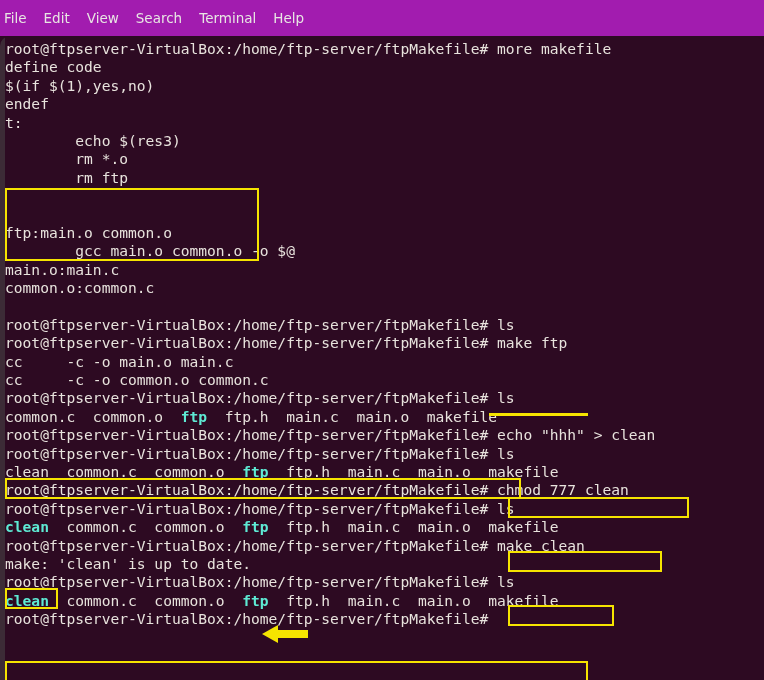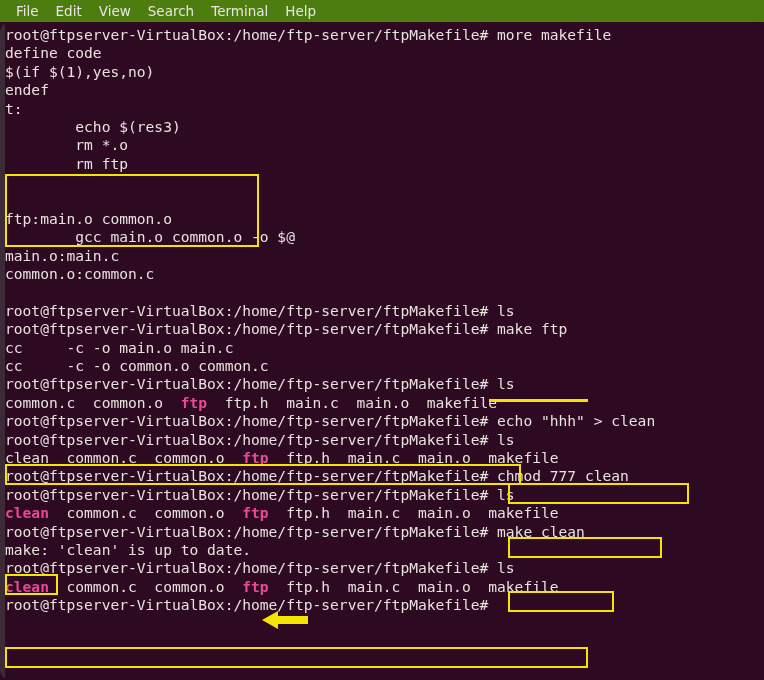--- a/index.html
+++ b/index.html
@@ -9,25 +9,25 @@
   }
   body {
     width: 764px;
     height: 680px;
     overflow: hidden;
     font-family: "DejaVu Sans Mono", "Liberation Mono", monospace;
   }
 
   
   #menubar {
-    height: 22px;
-    background: #4d7c0f;
+    height: 36px;
+    background: #a21caf;
     display: flex;
     align-items: center;
-    padding-left: 16px;
+    padding-left: 4px;
     box-sizing: border-box;
   }
   .menu-item {
     color: #e8e6e3;
     font-family: "DejaVu Sans", "Liberation Sans", sans-serif;
     font-size: 13.5px;
     margin-right: 17px;
     line-height: 22px;
     white-space: nowrap;
   }
@@ -56,21 +56,21 @@
   }
   .line {
     height: 18.4px;
     line-height: 18.4px;
     font-size: 14.6px;
     color: #e8e3dd;
     white-space: pre;
     letter-spacing: 0px;
   }
   .blank { color: transparent; }
-  .green { color: #ec4899; font-weight: bold; }
+  .green { color: #5eead4; font-weight: bold; }
 
   
   .ann {
     position: absolute;
     box-sizing: border-box;
     pointer-events: none;
   }
   .box {
     border: 2px solid #f5e400;
   }

